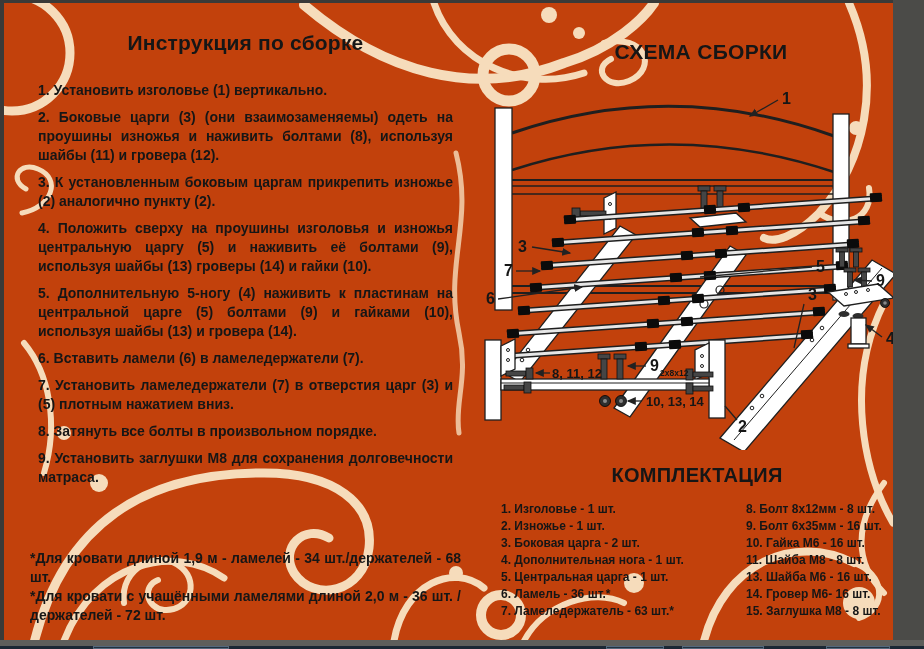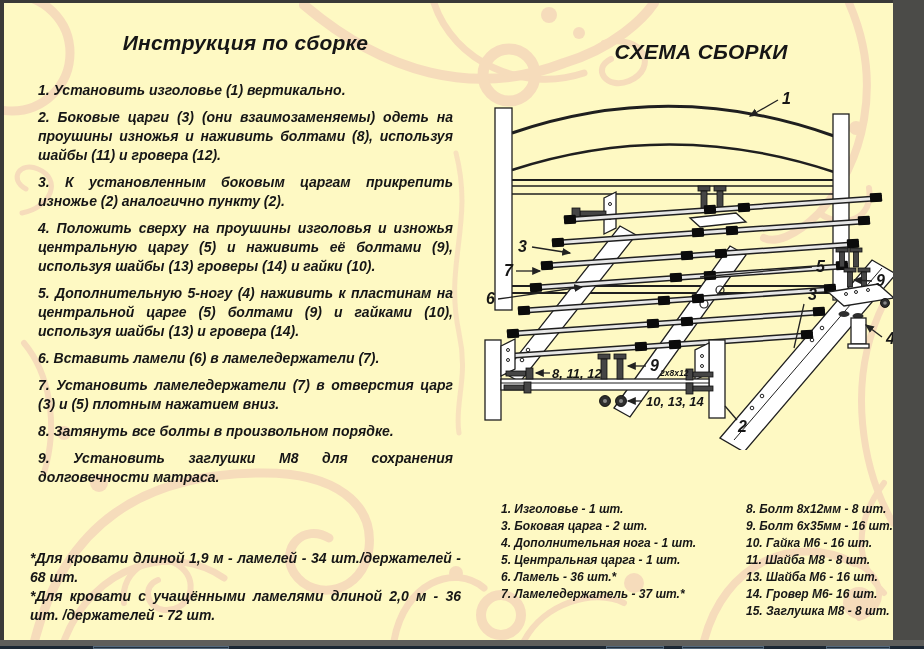--- a/index.html
+++ b/index.html
@@ -1,18 +1,18 @@
 <!DOCTYPE html>
 <html><head>
 <meta charset="utf-8">
 <style>
   html,body{margin:0;padding:0;}
   body{width:924px;height:649px;background:#3a3a38;font-family:"Liberation Sans",sans-serif;overflow:hidden;}
   .stage{position:relative;width:924px;height:649px;}
-  .page{position:absolute;left:4px;top:3px;width:889px;height:637px;background:#fef9c3;overflow:hidden;font-style:italic;}
+  .page{position:absolute;left:4px;top:3px;width:889px;height:637px;background:#c2410c;overflow:hidden;}
   .ornaments{position:absolute;left:0;top:0;width:889px;height:638px;pointer-events:none;}
   .frame-right{position:absolute;top:0;right:0;width:31px;height:640px;background:#4b4b48;}
   .strip-gray{position:absolute;left:0;top:640px;width:924px;height:6px;background:#5e5e5b;}
   .taskbar{position:absolute;left:0;top:646px;width:924px;height:3px;background:#1b2734;}
   .tb-btn{position:absolute;top:0;height:3px;box-sizing:border-box;border:1px solid #53687c;background:#22303e;}
   .col-left{position:absolute;left:26px;top:14px;width:431px;color:#161616;}
   .col-left h1{font-size:21px;font-weight:bold;text-align:center;margin:14px 0 0 0;letter-spacing:.2px;}
   .steps{margin-top:26px;font-size:14px;font-weight:bold;line-height:19px;text-align:justify;}
   .steps p{margin:8px;}
   .notes{margin-top:62px;font-size:14px;font-weight:bold;line-height:19px;text-align:justify;}
@@ -265,29 +265,31 @@
         <text class="callout" x="356" y="222">3</text>
         <text class="callout" x="434" y="266">4</text>
         <text class="callout-sm" x="100" y="300">8, 11, 12</text>
         <text class="callout" x="198" y="293">9</text>
         <text class="callout-xs" x="208" y="298">2х8х12</text>
         <text class="callout-sm" x="194" y="328">10, 13, 14</text>
         <text class="callout" x="286" y="354">2</text>
       </g>
     </svg>
 
+    <h2 class="parts-title">КОМПЛЕКТАЦИЯ</h2>
 
     <div class="parts">
       <div class="pc pc1">
         <p>1. Изголовье - 1 шт.</p>
+        <p>2. Изножье - 1 шт.</p>
         <p>3. Боковая царга - 2 шт.</p>
         <p>4. Дополнительная нога - 1 шт.</p>
         <p>5. Центральная царга - 1 шт.</p>
         <p>6. Ламель - 36 шт.*</p>
-        <p>7. Ламеледержатель - 37 шт.*</p>
+        <p>7. Ламеледержатель - 63 шт.*</p>
       </div>
       <div class="pc pc2">
         <p>8. Болт 8х12мм - 8 шт.</p>
         <p>9. Болт 6х35мм - 16 шт.</p>
         <p>10. Гайка М6 - 16 шт.</p>
         <p>11. Шайба М8 - 8 шт.</p>
         <p>13. Шайба М6 - 16 шт.</p>
         <p>14. Гровер М6- 16 шт.</p>
         <p>15. Заглушка М8 - 8 шт.</p>
       </div>

